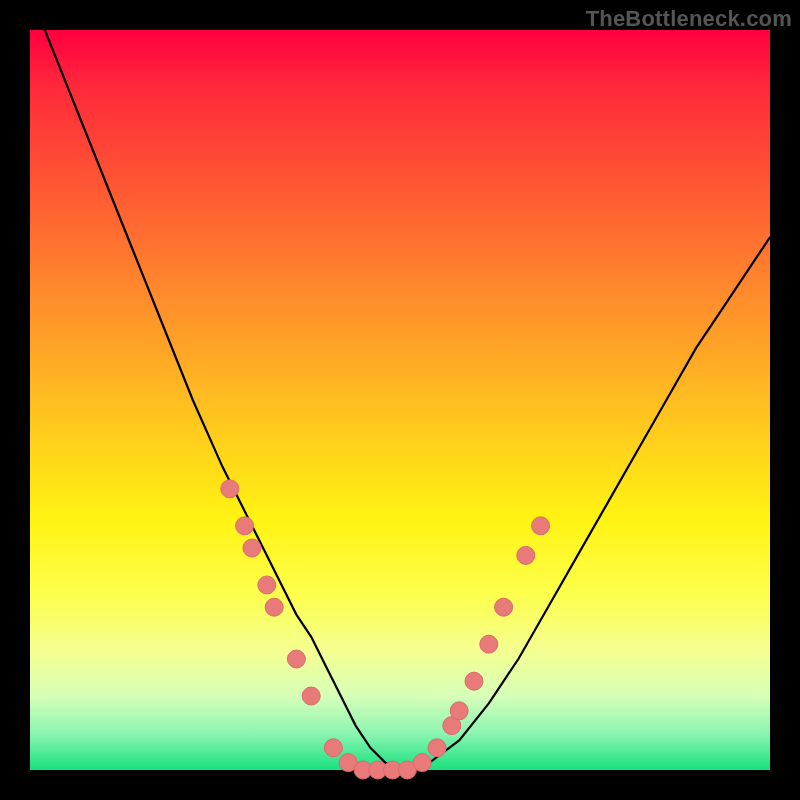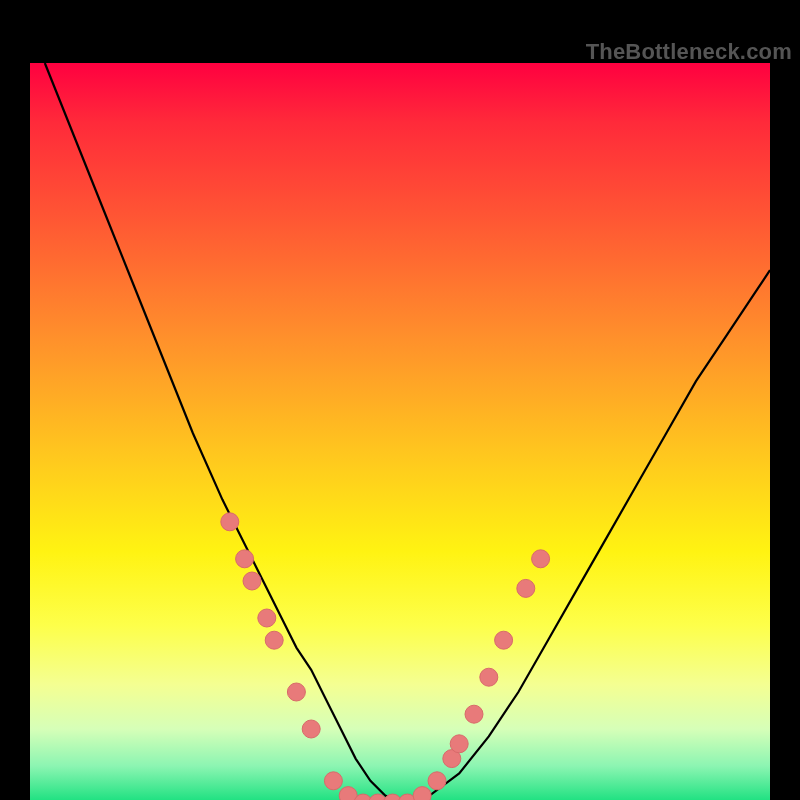--- a/index.html
+++ b/index.html
@@ -7,21 +7,20 @@
     padding: 0;
     width: 800px;
     height: 800px;
     background: #000;
     overflow: hidden;
   }
   .stage {
     position: relative;
     width: 800px;
     height: 596px;
-    margin-top: 33px;
   }
   .plot-area {
     position: absolute;
     left: 30px;
     top: 30px;
     width: 740px;
     height: 740px;
     background: linear-gradient(to bottom,
       #ff0040 0%,
       #ff2a3a 8%,

